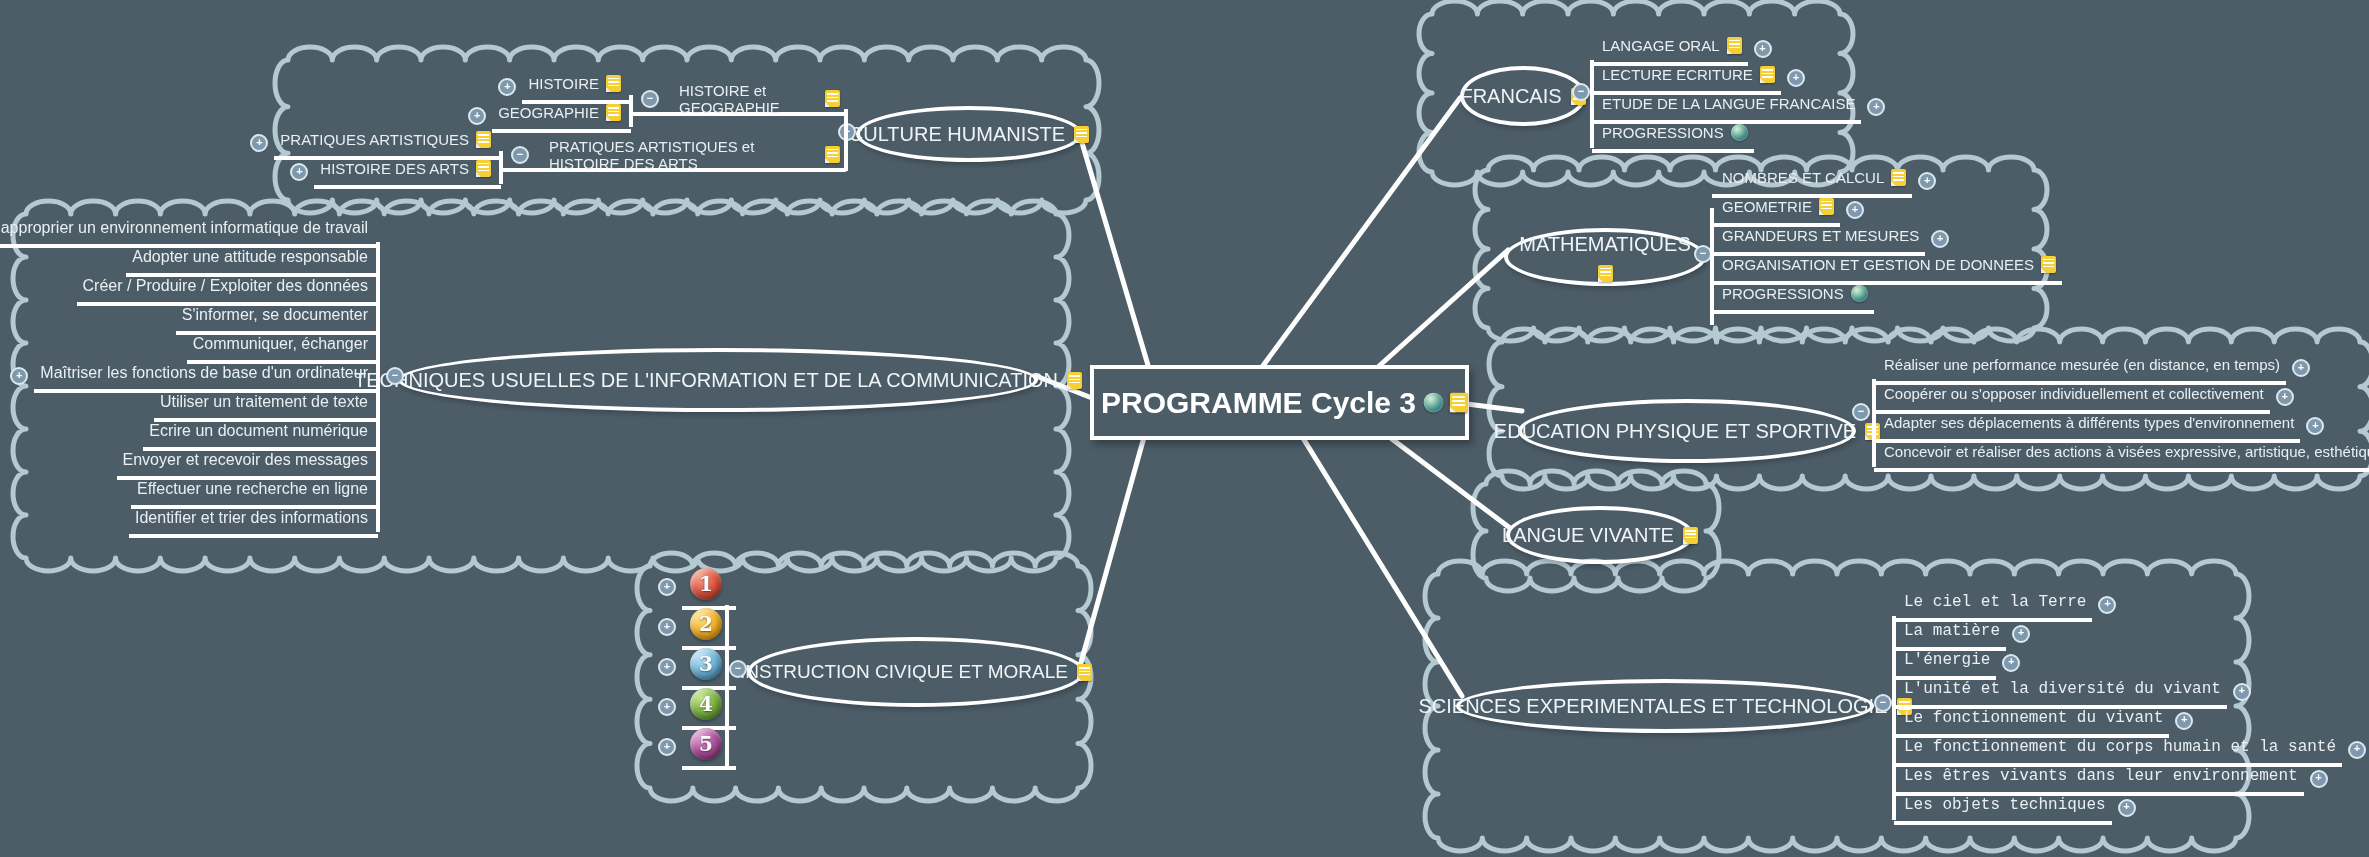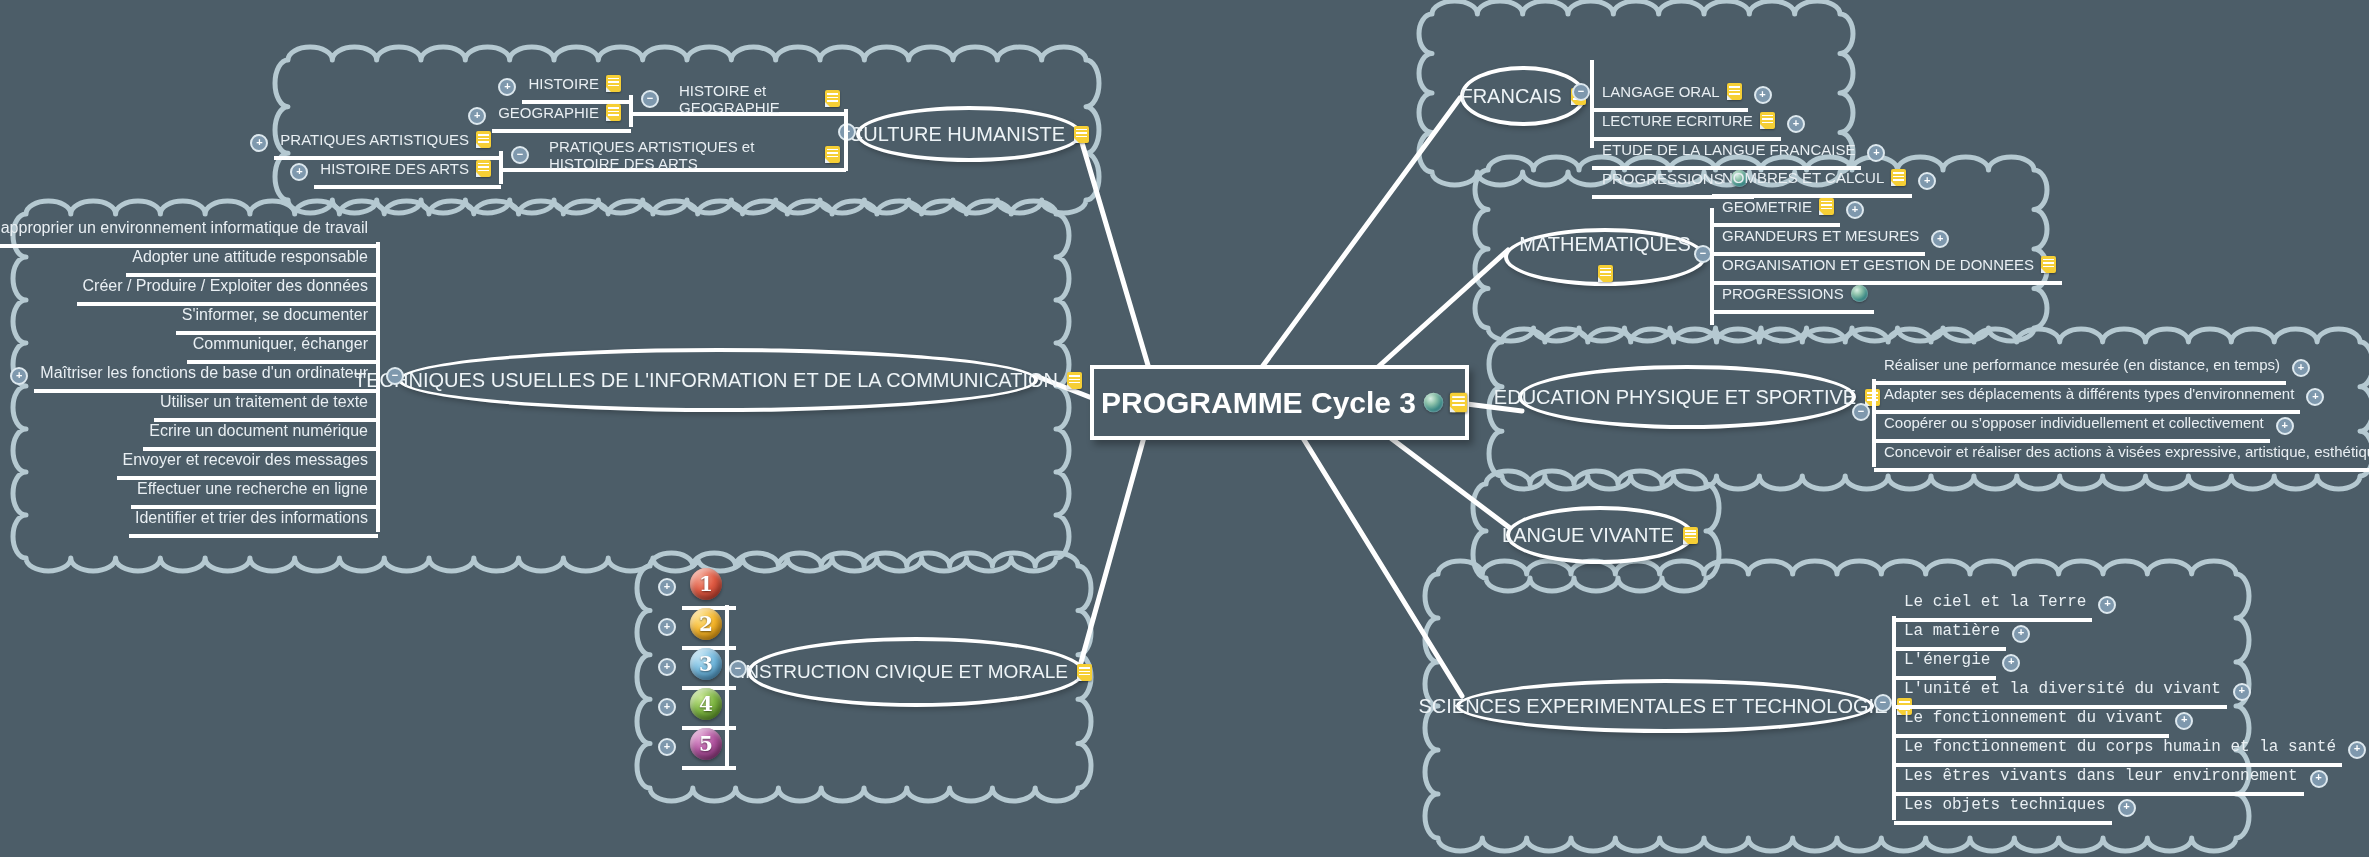--- a/index.html
+++ b/index.html
@@ -258,21 +258,21 @@
         </span>
       </div>
   </div>
 
   <div class="ellipse" style="left:1460px;top:66px;width:118px;height:52px;">
     <span class="t">FRANCAIS</span>
     <span class="note"></span>
   </div>
   <span class="minus abs" style="left:1572px;top:83px;"></span>
   <div class="trunk" style="left:1590px;top:60px;height:88px;"></div>
-  <div class="rows" style="left:1592px;top:34px;margin-top:46px;">
+  <div class="rows" style="left:1592px;top:34px;">
     <div class="row">
       <span class="uw">
           <span class="lbl">LANGAGE ORAL</span>
         <span class="note"></span>
         </span>
       <span class="plus icon-m"></span>
       </div>
     <div class="row">
       <span class="uw">
           <span class="lbl">LECTURE ECRITURE</span>
@@ -328,42 +328,42 @@
         </span>
       </div>
     <div class="row">
       <span class="uw">
           <span class="lbl">PROGRESSIONS</span>
         <span class="globe"></span>
         </span>
       </div>
   </div>
 
-  <div class="ellipse" style="left:1518px;top:365px;width:330px;height:56px;">
+  <div class="ellipse" style="left:1518px;top:399px;width:330px;height:56px;">
     <span class="t">EDUCATION PHYSIQUE ET SPORTIVE</span>
     <span class="note"></span>
   </div>
   <span class="minus abs" style="left:1852px;top:403px;"></span>
   <div class="trunk" style="left:1872px;top:379px;height:88px;"></div>
   <div class="rows" style="left:1874px;top:353px;">
     <div class="row">
       <span class="uw">
           <span class="lbl">Réaliser une performance mesurée (en distance, en temps)</span>
         </span>
       <span class="plus icon-m"></span>
       </div>
     <div class="row">
       <span class="uw">
+          <span class="lbl">Coopérer ou s'opposer individuellement et collectivement</span>
+        </span>
+      <span class="plus icon-m"></span>
+      </div>
+    <div class="row">
+      <span class="uw">
           <span class="lbl">Adapter ses déplacements à différents types d'environnement</span>
-        </span>
-      <span class="plus icon-m"></span>
-      </div>
-    <div class="row">
-      <span class="uw">
-          <span class="lbl">Coopérer ou s'opposer individuellement et collectivement</span>
         </span>
       <span class="plus icon-m"></span>
       </div>
     <div class="row">
       <span class="uw">
           <span class="lbl">Concevoir et réaliser des actions à visées expressive, artistique, esthétique</span>
         </span>
       </div>
   </div>
 

